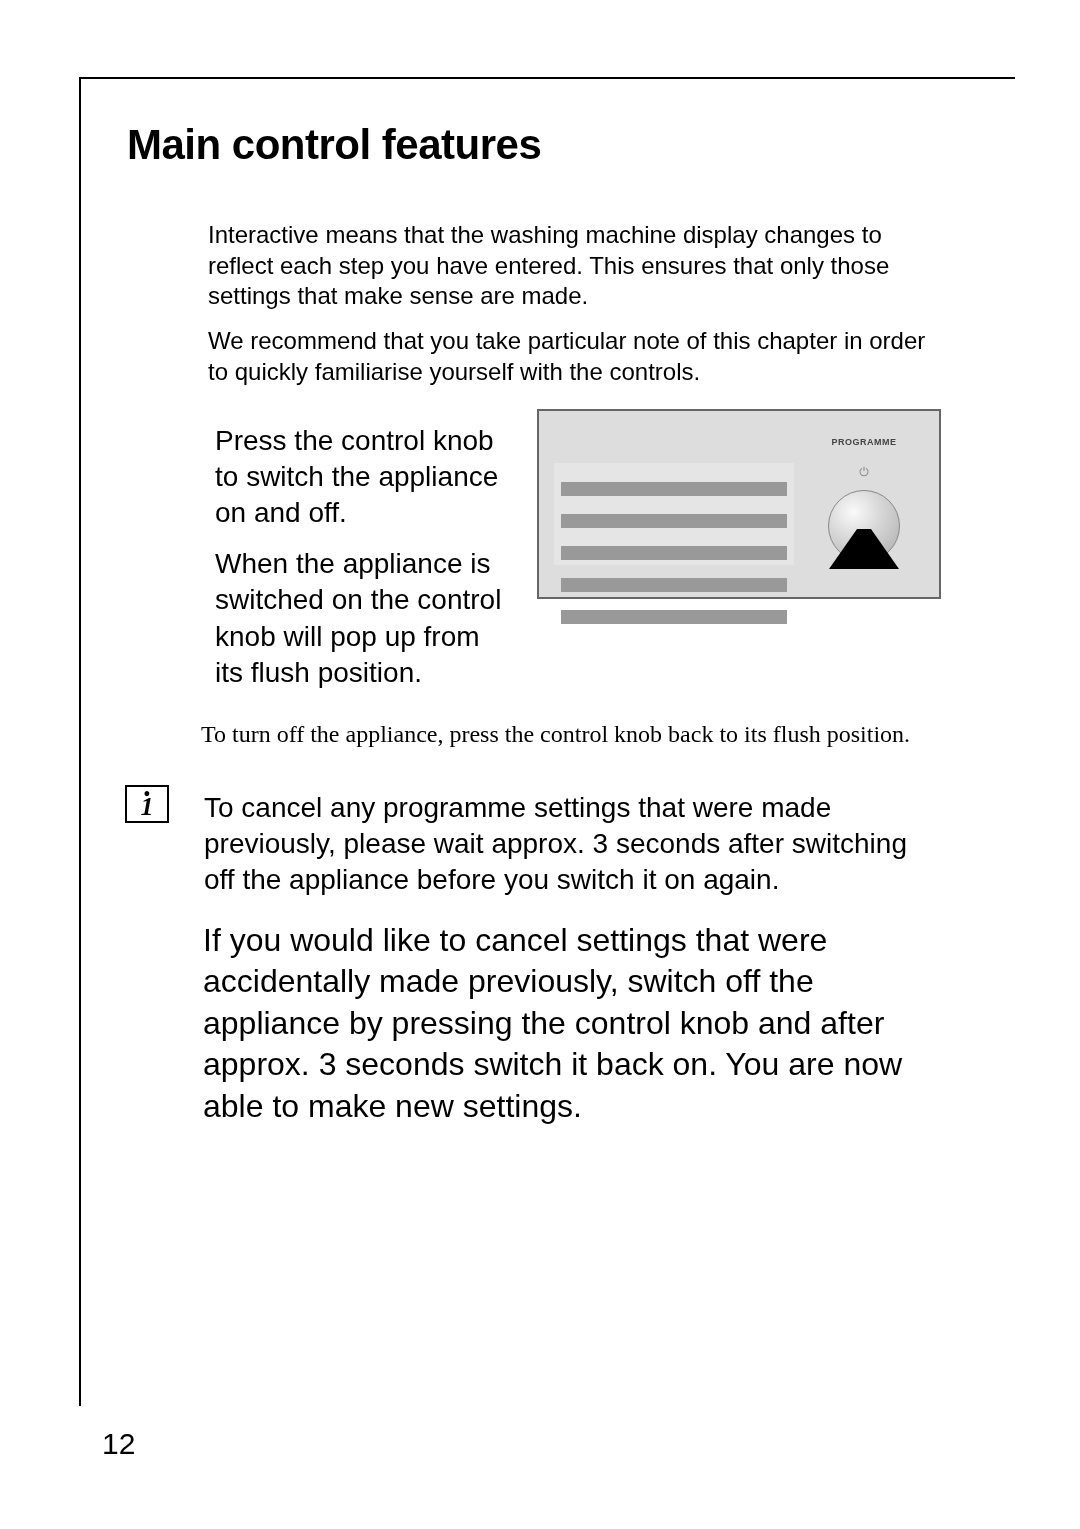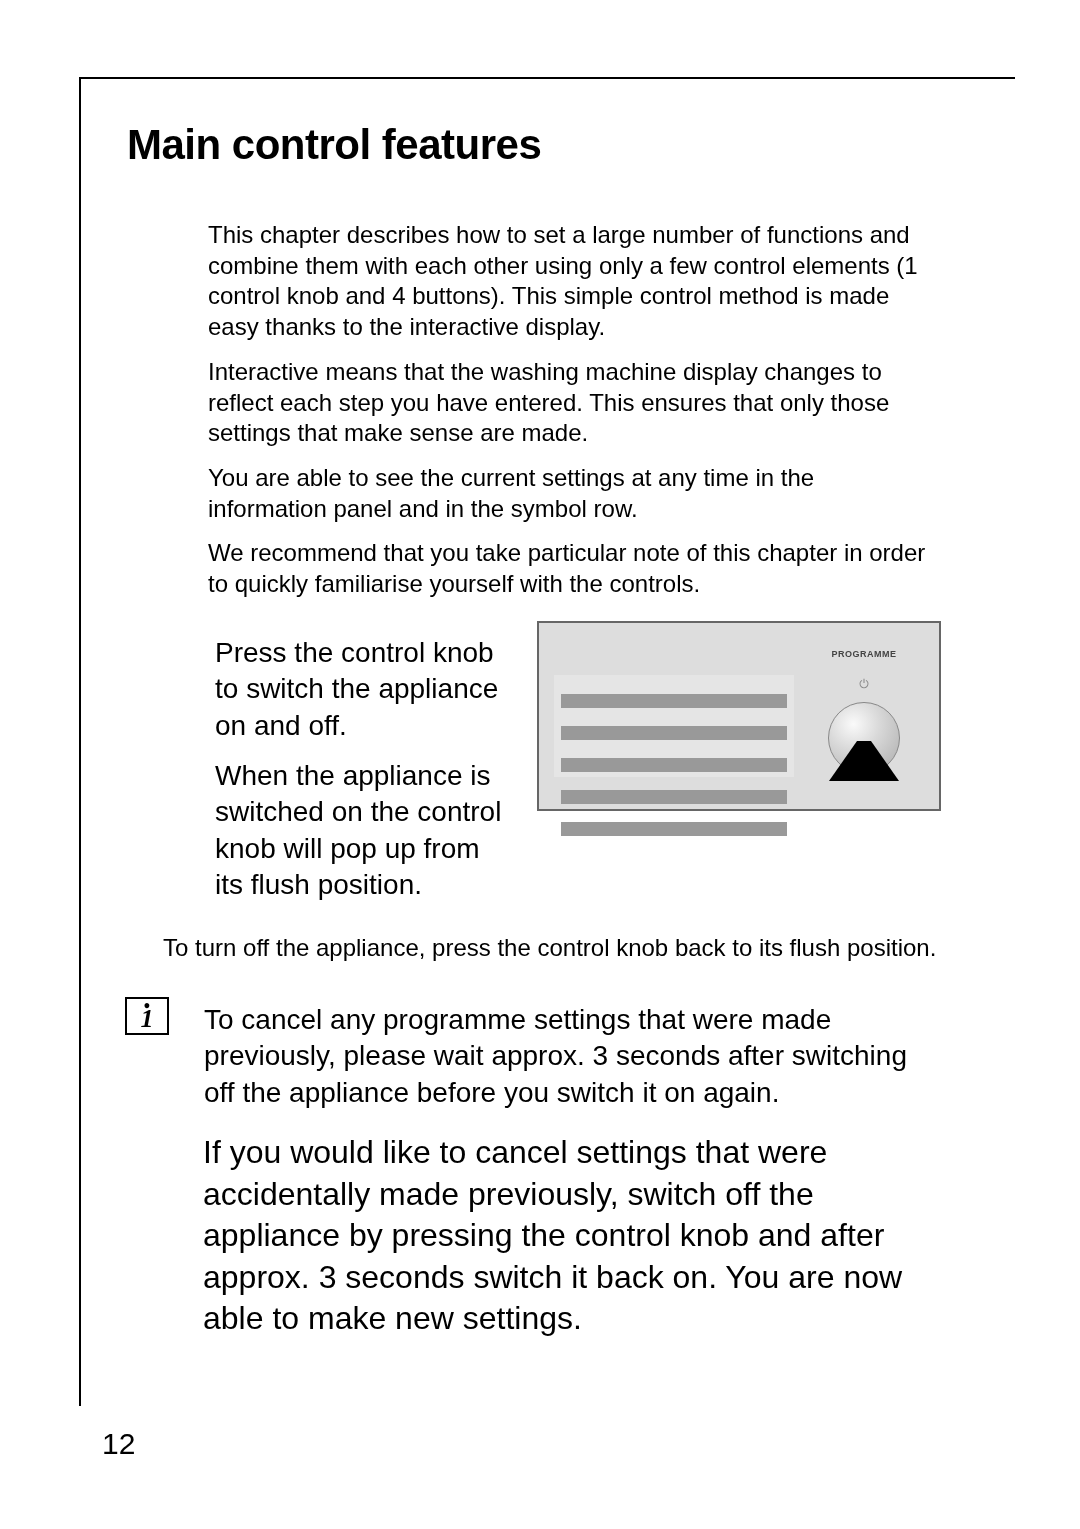--- a/index.html
+++ b/index.html
@@ -118,24 +118,25 @@
       bottom: -8px;
       left: 50%;
       transform: translateX(-50%);
       width: 0;
       height: 0;
       border-left: 28px solid transparent;
       border-right: 28px solid transparent;
       border-bottom: 40px solid #000;
     }
     .flush-text {
-      margin-left: 68px;
+      margin-left: 106px;
       margin-right: 60px;
       font-size: 24px;
       line-height: 1.3;
+      font-family: Liberation Serif, serif;
     }
     .info-row {
       display: flex;
       margin-left: 30px;
       margin-right: 60px;
       margin-top: 18px;
       gap: 28px;
     }
     .info-icon {
       width: 44px;
@@ -176,23 +177,21 @@
   </style>
 </head>
 <body>
 
 <div class="page-frame">
   <div class="content">
 
     <h1 class="main-title">Main control features</h1>
 
     <div class="intro-text">
-      <p>This chapter describes how to set a large number of functions and combine them with each other using only a few control elements (1 control knob and 4 buttons). This simple control method is made easy thanks to the interactive display.</p>
       <p>Interactive means that the washing machine display changes to reflect each step you have entered. This ensures that only those settings that make sense are made.</p>
-      <p>You are able to see the current settings at any time in the information panel and in the symbol row.</p>
       <p>We recommend that you take particular note of this chapter in order to quickly familiarise yourself with the controls.</p>
     </div>
 
 
     <div class="switching-section">
       <div class="switching-text">
         <p>Press the control knob to switch the appliance on and off.</p>
         <p>When the appliance is switched on the control knob will pop up from its flush position.</p>
       </div>
       <div class="switching-figure">

